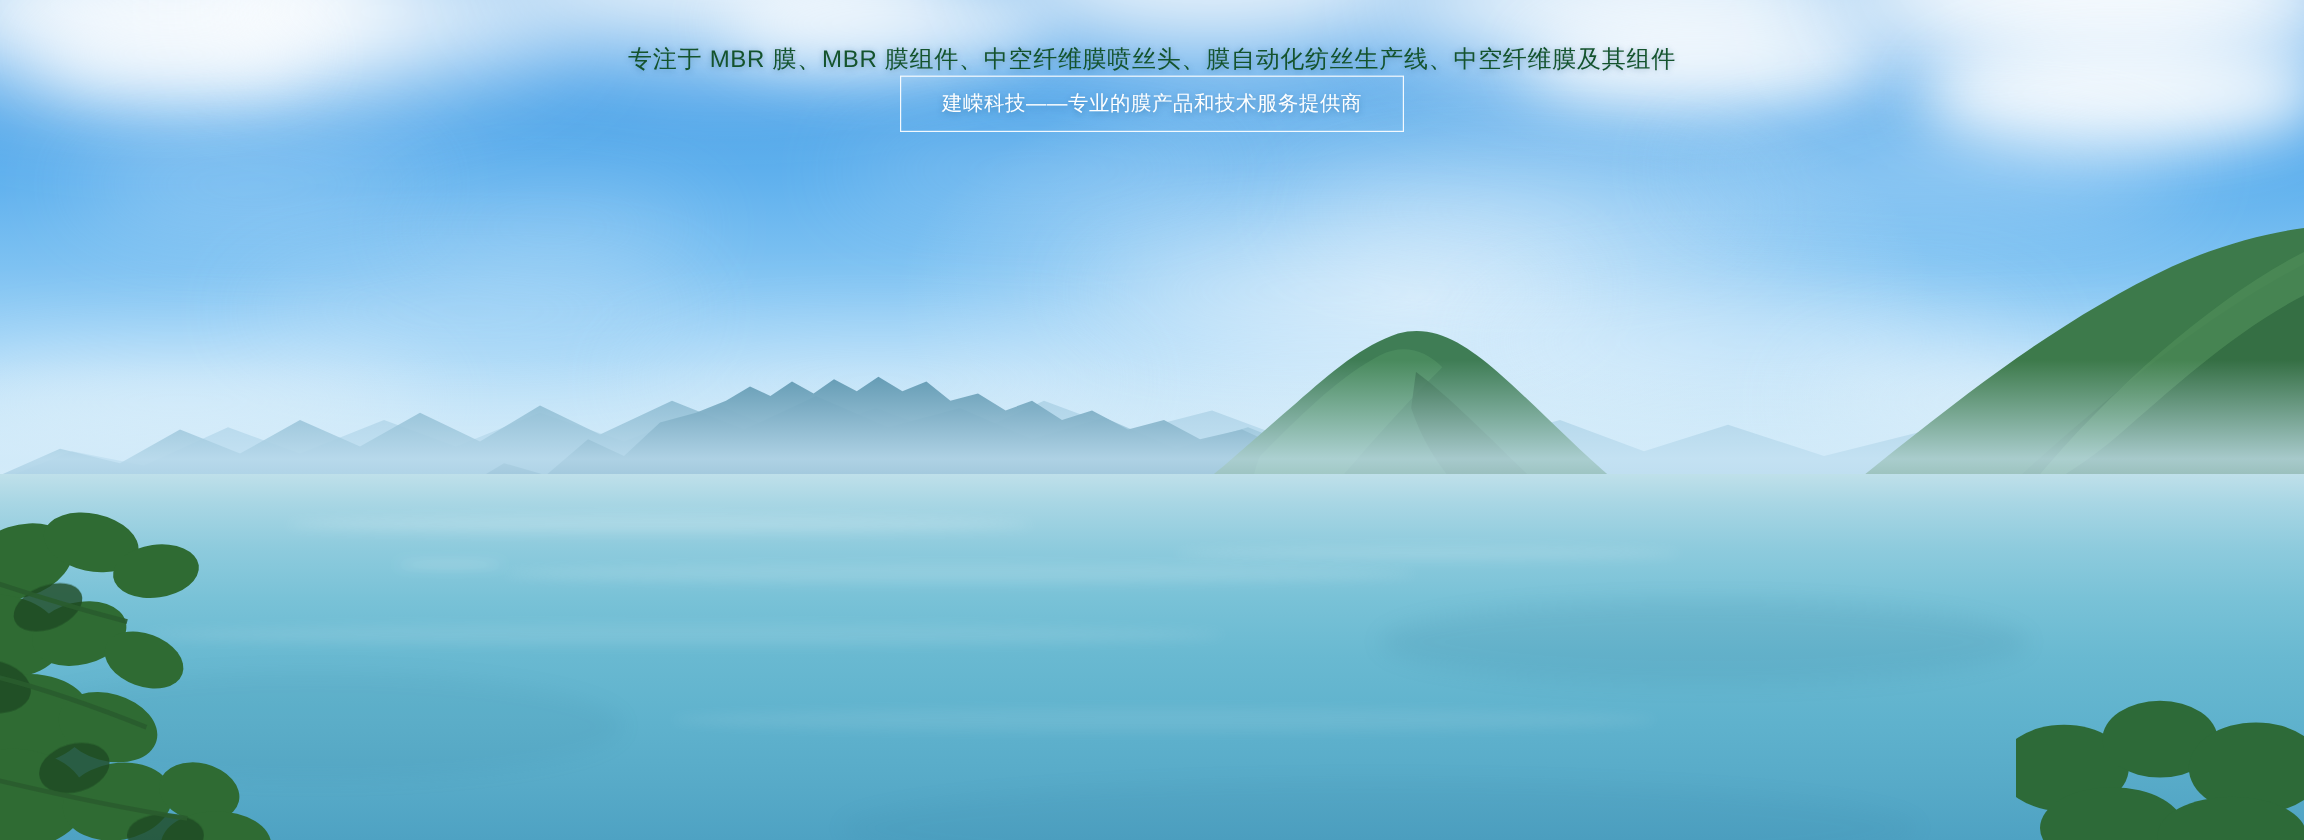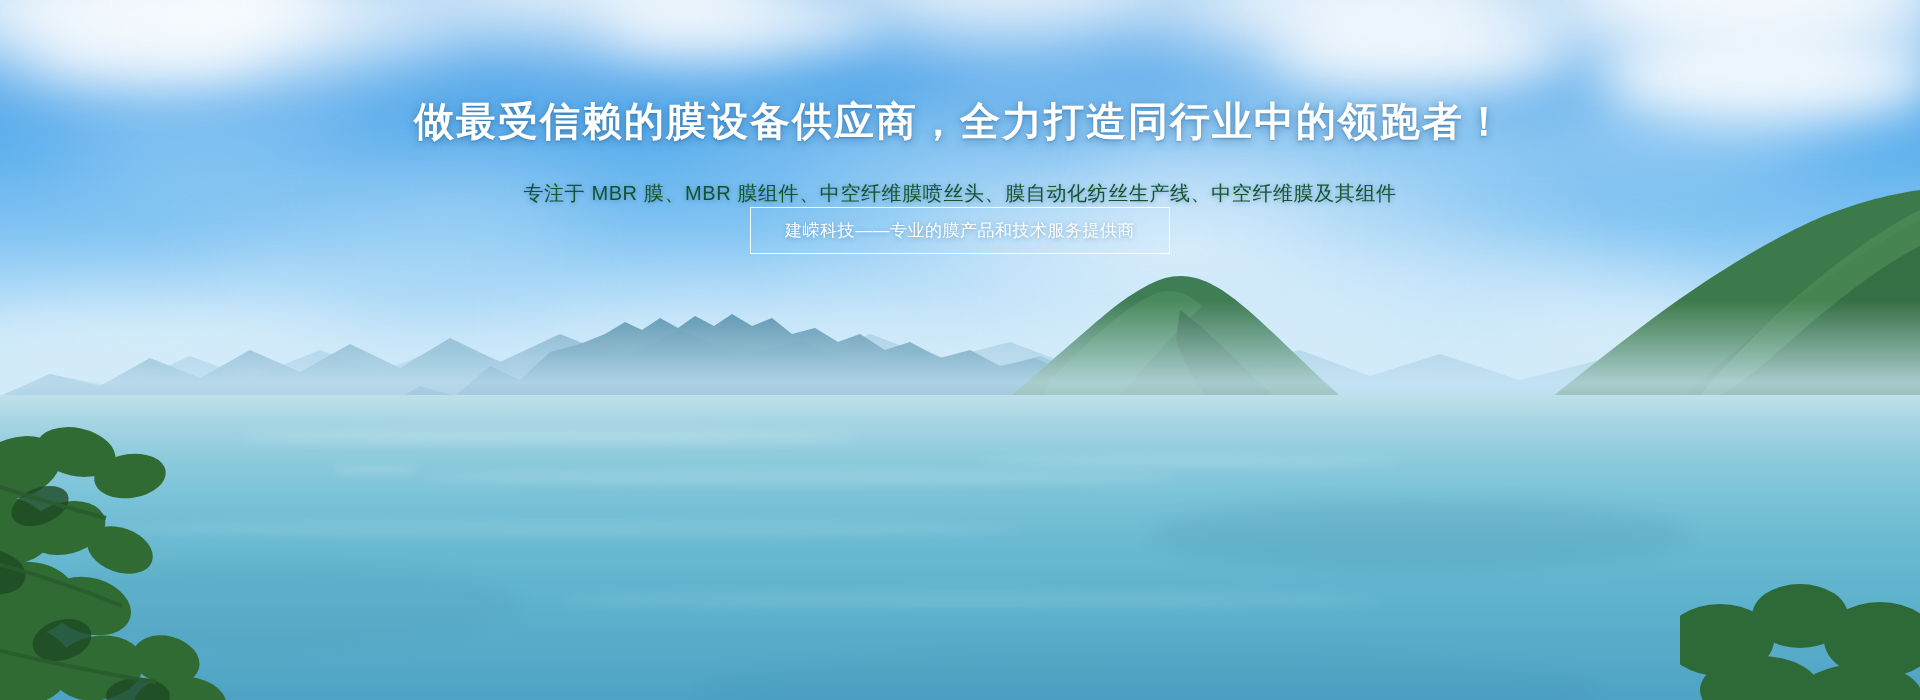--- a/index.html
+++ b/index.html
@@ -224,18 +224,17 @@
     <g fill="#2d6a38">
       <ellipse cx="40" cy="120" rx="54" ry="36"></ellipse>
       <ellipse cx="120" cy="96" rx="48" ry="32"></ellipse>
       <ellipse cx="200" cy="120" rx="56" ry="38"></ellipse>
       <ellipse cx="80" cy="170" rx="60" ry="34"></ellipse>
       <ellipse cx="180" cy="176" rx="62" ry="32"></ellipse>
     </g>
   </svg>
 
   <div class="hero-text">
-    <div class="headline">做最受信赖的膜设备供应商，全力打造同行业中的领跑者！</div>
     <div class="subhead">专注于 MBR 膜、MBR 膜组件、中空纤维膜喷丝头、膜自动化纺丝生产线、中空纤维膜及其组件</div>
     <div class="tagbox">建嵘科技——专业的膜产品和技术服务提供商</div>
   </div>
 
 </div>
 
 </body></html>

